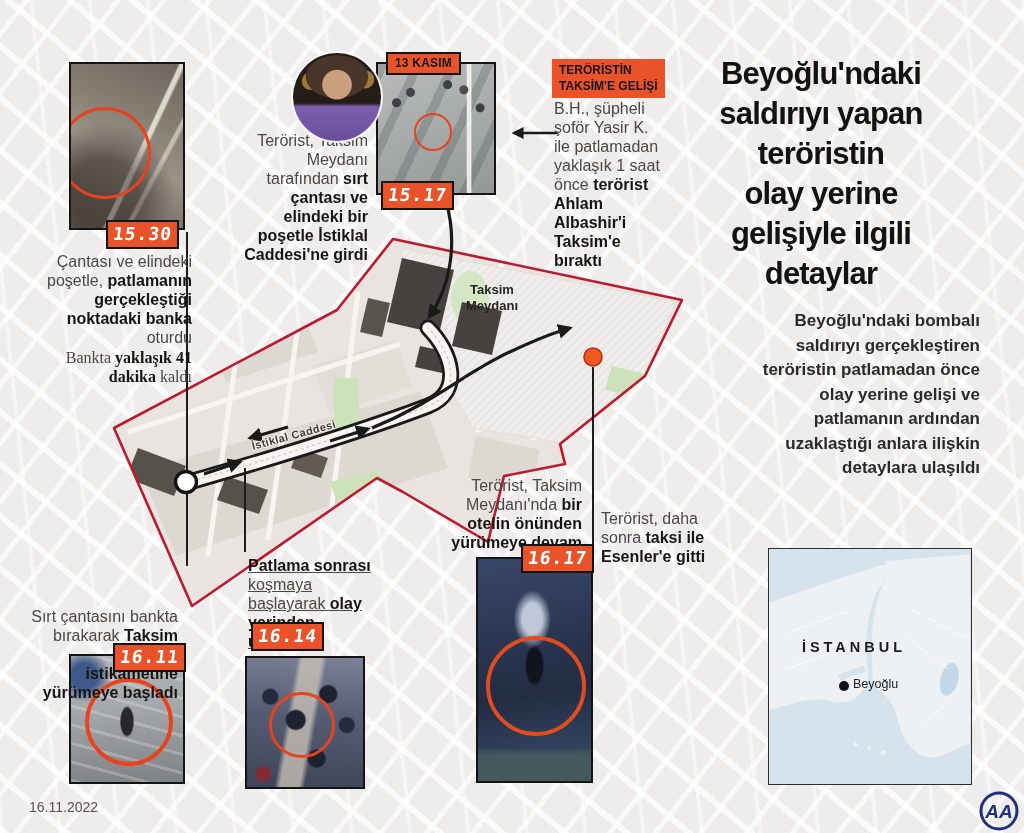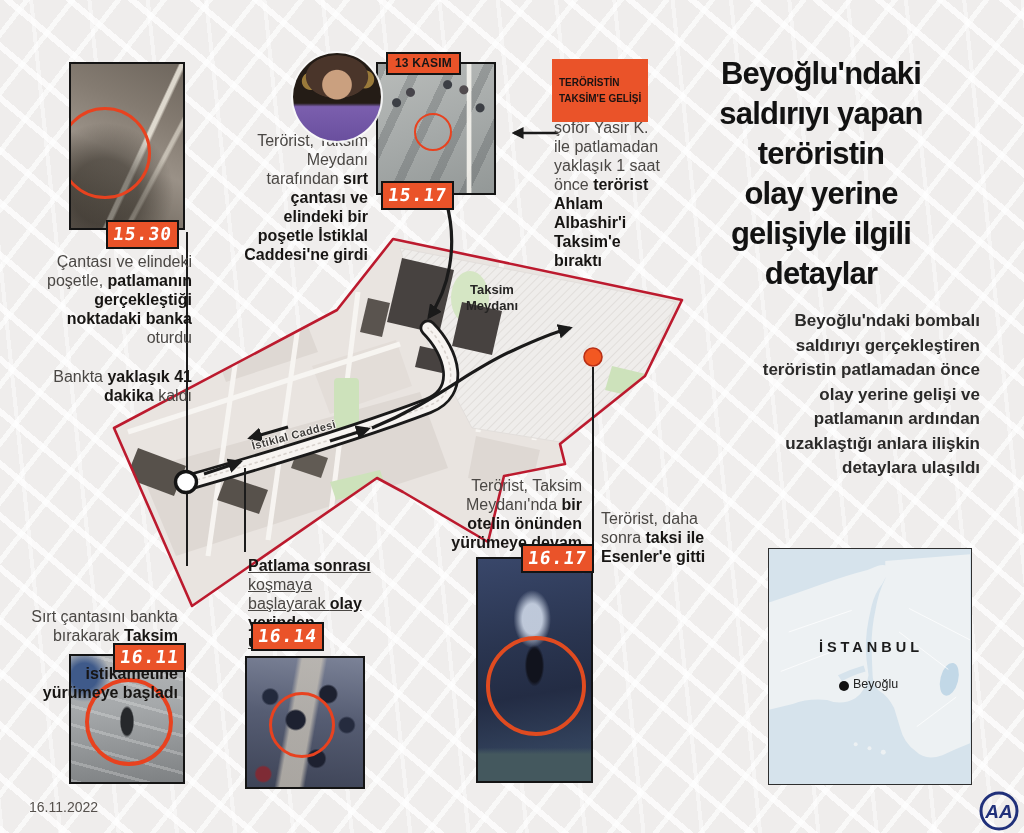--- a/index.html
+++ b/index.html
@@ -16,38 +16,38 @@
   #mapsvg{position:absolute;left:0;top:0;}
   .photo{position:absolute;border:2px solid #141414;overflow:hidden;box-sizing:border-box;}
   .ring{position:absolute;border-radius:50%;box-sizing:border-box;}
   .ts{position:absolute;background:#ea5329;border:2px solid #141414;color:#fff;
       font-family:"DejaVu Sans Mono",monospace;font-weight:bold;font-size:18px;line-height:1;
       padding:3px 5px 4px;letter-spacing:1px;z-index:6;}
   .ts .digits{display:inline-block;transform:skewX(-7deg);}
   .flag{position:absolute;background:#ea5329;border:2px solid #141414;color:#161616;
       font-weight:bold;font-size:12px;line-height:1;padding:3px 7px 4px;letter-spacing:.2px;z-index:6;}
   .orbox{position:absolute;background:#ea5329;color:#1a1212;font-weight:bold;
-      font-size:10px;line-height:15.5px;padding:16px 7px;white-space:pre-line;z-index:6;}
+      font-size:12px;line-height:15.5px;padding:4px 7px;white-space:pre-line;z-index:6;}
   .cap{position:absolute;font-size:16px;line-height:19px;color:#4a4744;z-index:5;}
   .cap b{color:#171513;}
   .cap p{margin:0;}
-  .cap p + p{margin-top:20px;}
+  .cap p + p{margin-top:1px;font-family:Liberation Serif, serif;}
   .r{text-align:right;}
   .title{position:absolute;font-weight:bold;font-size:31px;line-height:40px;letter-spacing:-0.8px;
       color:#121212;text-align:center;white-space:pre-line;z-index:5;}
   .intro{position:absolute;font-size:17px;line-height:24.5px;color:#2b2a29;text-align:right;
       white-space:pre-line;z-index:5;}
   .maplabel{position:absolute;font-weight:bold;font-size:13px;line-height:16px;color:#262524;
       text-align:center;white-space:pre-line;z-index:4;}
   .streetlabel{position:absolute;font-weight:bold;font-size:11px;letter-spacing:.4px;color:#3c3a38;
       transform:rotate(-15deg);transform-origin:left center;z-index:4;
       text-shadow:0 1px 0 #f6f3f0,0 -1px 0 #f6f3f0,1px 0 0 #f6f3f0,-1px 0 0 #f6f3f0;}
   .inset{position:absolute;left:768px;top:548px;width:204px;height:237px;border:1.5px solid #2e2e2e;
       background:#d6e3ec;box-sizing:border-box;z-index:5;}
-  .inset-city{position:absolute;left:32px;top:90px;width:140px;text-align:center;font-weight:bold;
+  .inset-city{position:absolute;left:15px;top:90px;width:140px;text-align:center;font-weight:bold;
       font-size:14.5px;letter-spacing:4px;color:#1c1c1c;}
   .inset-dot{position:absolute;left:70px;top:132px;width:10px;height:10px;border-radius:50%;background:#111;}
   .inset-district{position:absolute;left:84px;top:128px;font-size:12.5px;color:#222;}
   .datestamp{position:absolute;left:29px;top:799px;font-size:14px;color:#55504c;z-index:5;}
   .aalogo{position:absolute;left:977px;top:789px;width:44px;height:44px;z-index:5;}
   .portrait{position:absolute;left:293px;top:53px;width:88px;height:88px;border-radius:50%;z-index:6;
     box-shadow:0 0 0 2px rgba(250,250,250,.9);
     background:
       radial-gradient(circle at 50% 36%, #caa07f 0 20%, rgba(0,0,0,0) 21.5%),
       radial-gradient(ellipse 58% 40% at 50% 27%, #4a352a 0 60%, rgba(0,0,0,0) 62%),

